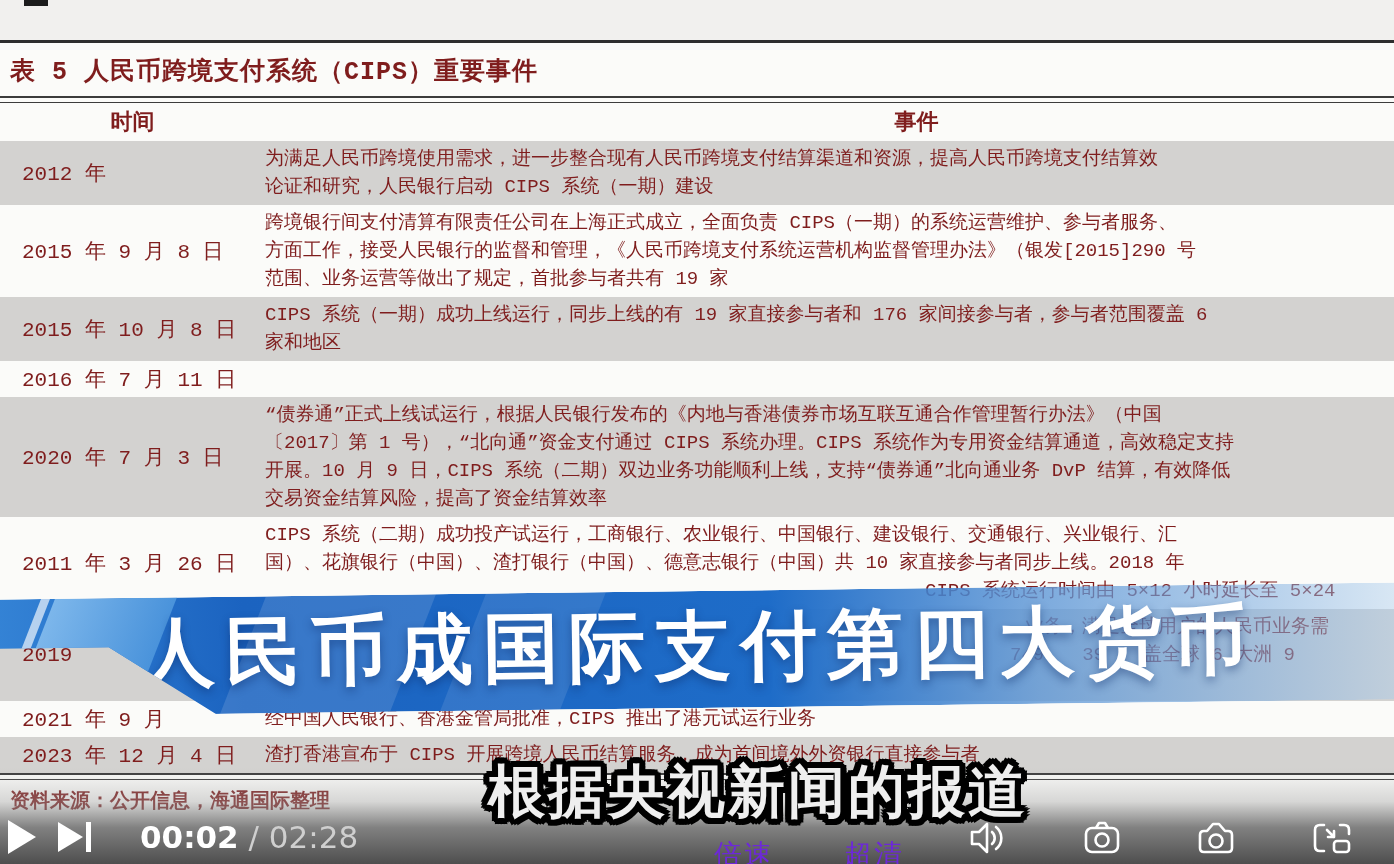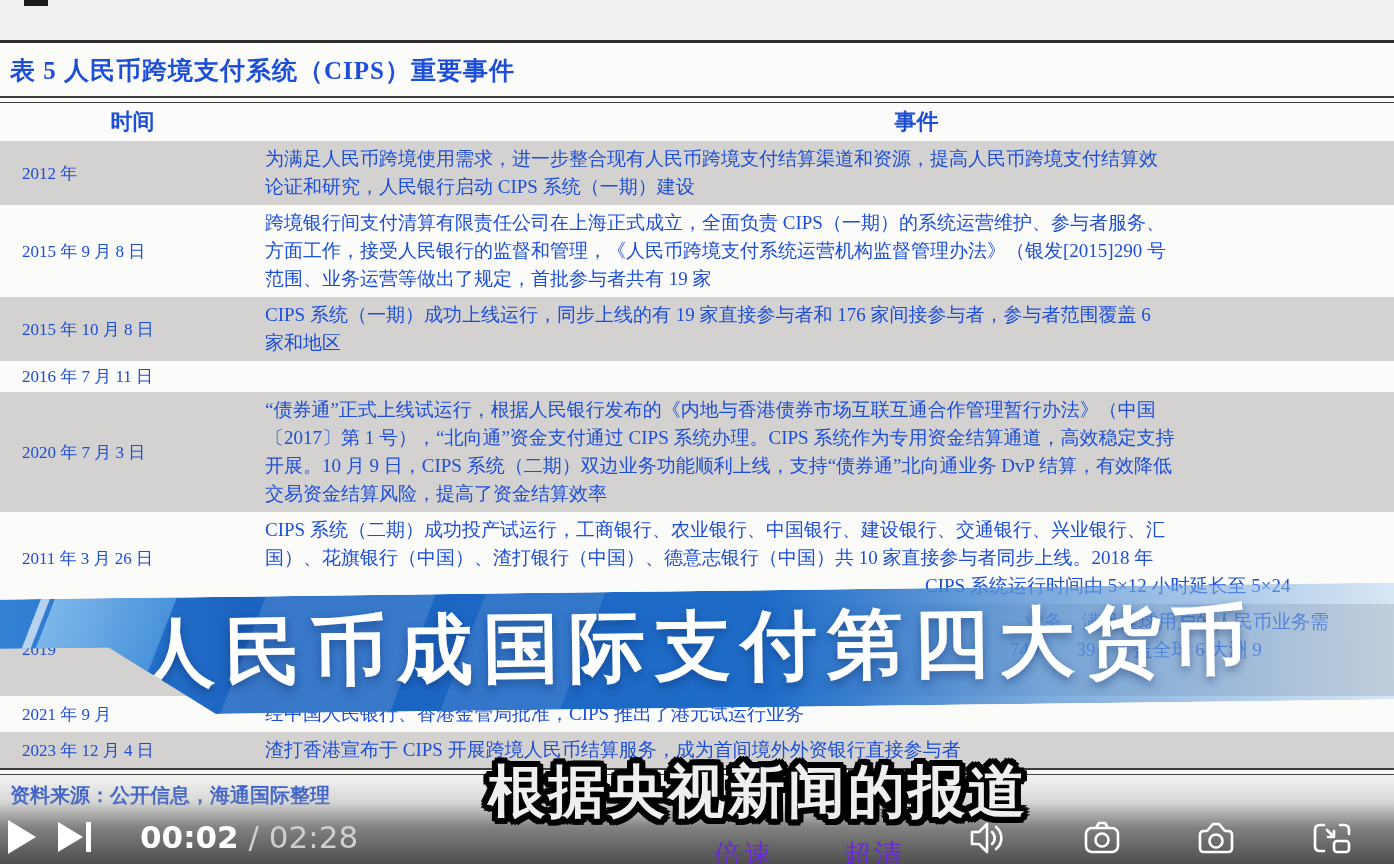--- a/index.html
+++ b/index.html
@@ -3,30 +3,30 @@
 <meta charset="utf-8">
 <style>
   html,body{margin:0;padding:0;background:#000;}
   #screen{position:relative;width:1394px;height:864px;overflow:hidden;background:#fbfbf9;}
 
   
   .topstrip{position:absolute;left:0;top:0;width:100%;height:40px;background:#f1f0ee;border-bottom:3px solid #2e2e2e;z-index:1;}
   .corner-mark{position:absolute;left:24px;top:0;width:24px;height:6px;background:#1c1c1c;}
 
   
-  .doc{position:absolute;left:0;top:43px;width:100%;color:#1d4ed8;
-       font-family:Liberation Serif, serif;z-index:2;}
+  .doc{position:absolute;left:0;top:43px;width:100%;color:#7f1d1d;
+       font-family:Liberation Mono, monospace;z-index:2;}
   .doc-title{padding:11px 10px 9px;font-size:25px;font-weight:bold;letter-spacing:1px;}
   .hr-double{height:4px;border-top:2px solid #3c3c3c;border-bottom:1px solid #3c3c3c;}
   .thead{display:flex;height:38px;align-items:center;font-weight:bold;font-size:22px;gap:44px;}
   .th-time{width:265px;text-align:center;}
   .th-event{flex:1;text-align:center;padding-left:130px;}
   .trow{display:flex;padding:4px 0;}
   .trow.shaded{background:#d3d2d0;}
-  .tcell-time{width:243px;padding-left:22px;font-size:17px;display:flex;align-items:center;white-space:nowrap;}
+  .tcell-time{width:243px;padding-left:22px;font-size:21px;display:flex;align-items:center;white-space:nowrap;}
   .tcell-event{flex:1;font-size:19px;}
   .tline{line-height:28px;min-height:28px;white-space:nowrap;}
   .source{padding:7px 10px;font-size:20px;font-weight:bold;}
 
   
   .fade{position:absolute;left:0;top:768px;width:100%;height:96px;z-index:5;pointer-events:none;
         background:linear-gradient(to bottom, rgba(190,190,190,0) 0%, rgba(160,160,160,.40) 35%,
                    rgba(112,112,112,.88) 62%, #4e4e4e 100%);}
 
   

